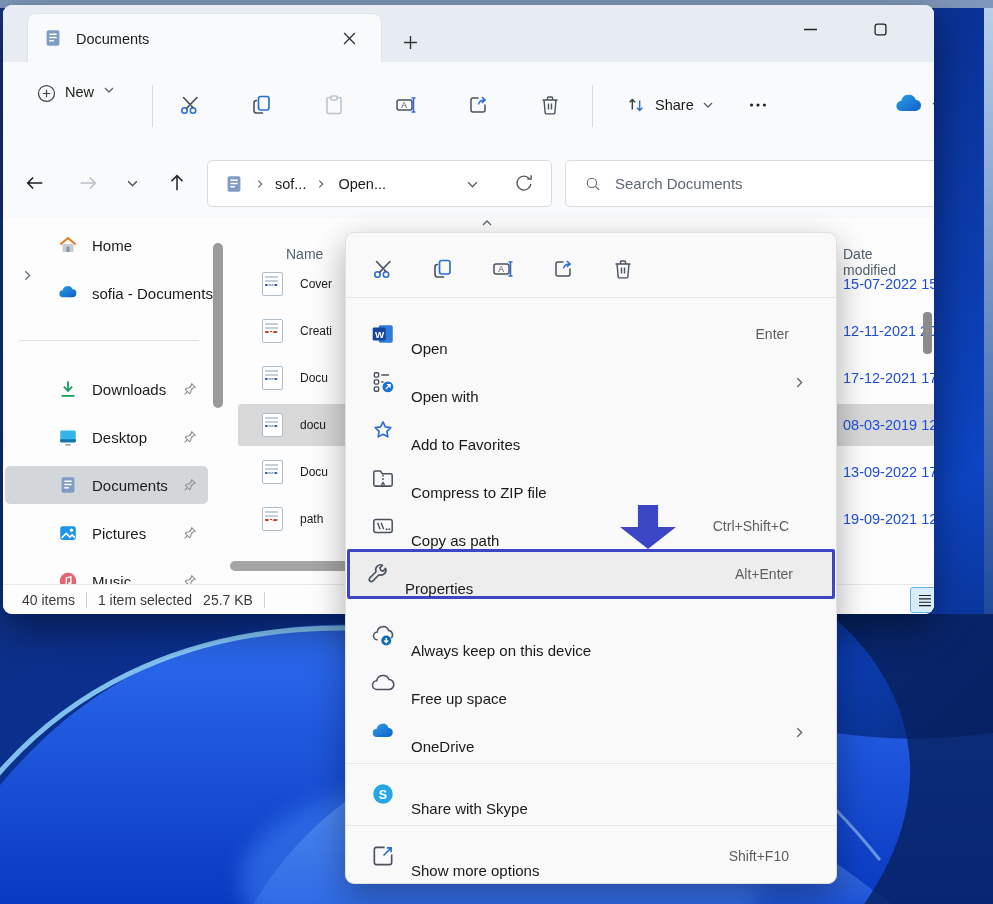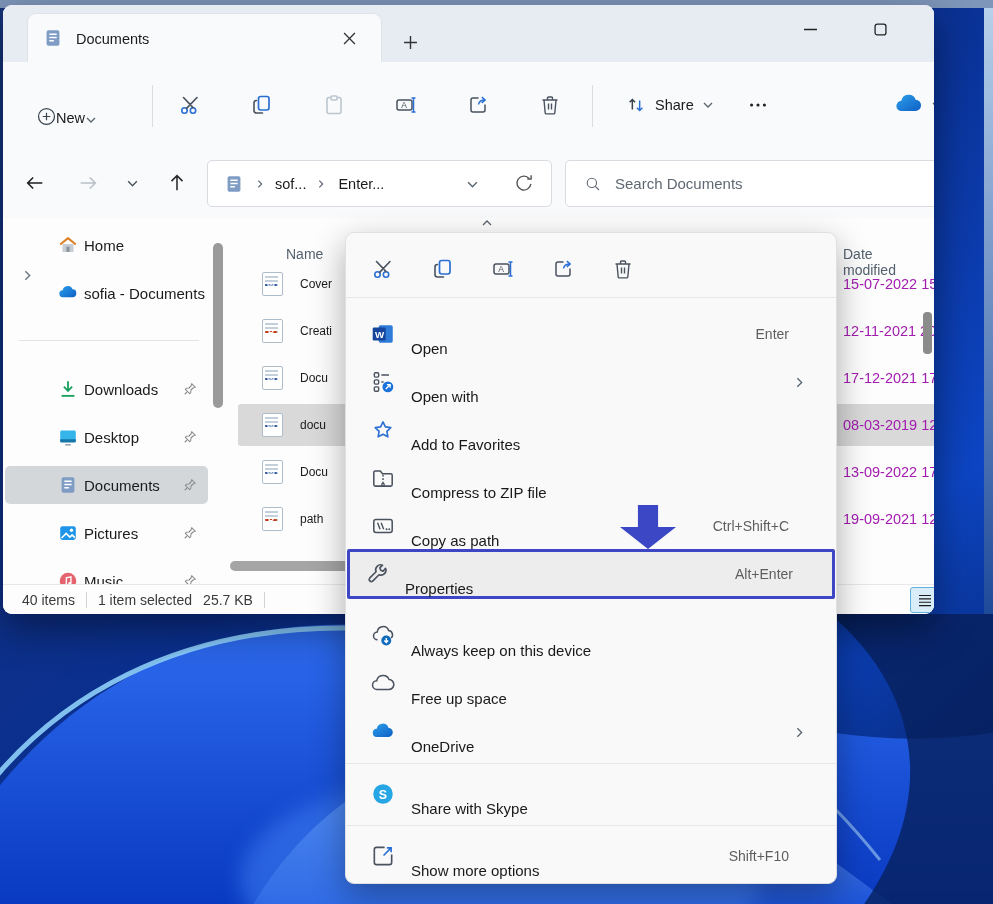--- a/index.html
+++ b/index.html
@@ -23,54 +23,54 @@
   .tab-title{font-size:14.5px;color:#1b1b1b;margin-left:14px;}
   .tabclose{position:absolute;right:22px;top:14px;width:20px;height:20px;display:flex;
             align-items:center;justify-content:center;border-radius:4px;}
   .newtab{position:absolute;left:396px;top:26px;width:22px;height:22px;display:flex;
           align-items:center;justify-content:center;}
   .wc{position:absolute;top:6px;width:44px;height:36px;display:flex;align-items:center;justify-content:center;}
 
   .toolbar{position:absolute;left:0;top:57px;right:0;height:85px;background:#f8fafb;}
   .tbtn{position:absolute;top:28px;width:30px;height:30px;display:flex;align-items:center;justify-content:center;}
   .tdiv{position:absolute;top:23px;width:1px;height:42px;background:#d9dde2;}
-  .newbtn{position:absolute;left:22px;top:22px;height:42px;display:flex;align-items:flex-end;padding:0 12px;border-radius:5px;}
+  .newbtn{position:absolute;left:22px;top:22px;height:42px;display:flex;align-items:flex-start;gap:9px;padding:0 12px;border-radius:5px;}
   .newbtn span.lbl{font-size:14.5px;color:#1b1b1b;}
   .sortbtn{position:absolute;left:612px;top:22px;height:42px;display:flex;align-items:center;gap:8px;padding:0 10px;}
   .sortbtn span.lbl{font-size:14.5px;color:#1b1b1b;}
 
   .navbar{position:absolute;left:0;top:142px;right:0;height:71px;background:#f8fafb;}
   .nbtn{position:absolute;top:20px;width:32px;height:32px;display:flex;align-items:center;justify-content:center;}
   .addressbar{position:absolute;left:204px;top:13px;width:343px;height:45px;background:#fff;
               border:1px solid #d8dbdf;border-radius:5px;display:flex;align-items:center;}
   .crumb{font-size:14.5px;color:#1b1b1b;white-space:nowrap;}
   .searchbox{position:absolute;left:562px;top:13px;width:408px;height:45px;background:#fff;
              border:1px solid #d8dbdf;border-radius:5px;display:flex;align-items:center;}
   .searchbox input{border:none;outline:none;background:transparent;font-family:inherit;
                    font-size:15px;color:#444;width:320px;}
   .searchbox input::placeholder{color:#5f6872;}
 
   .content{position:absolute;left:0;top:213px;right:0;height:367px;background:#fdfdfd;overflow:hidden;}
 
   
   .side-item{position:absolute;left:2px;width:203px;height:38px;display:flex;align-items:center;border-radius:5px;}
-  .side-item .lbl{font-size:15px;color:#1b1b1b;margin-left:5px;flex:1;white-space:nowrap;}
+  .side-item .lbl{font-size:15px;color:#1b1b1b;margin-left:13px;flex:1;white-space:nowrap;}
   .side-item.sel{background:#d4d7da;}
   .side-ic{width:22px;height:22px;margin-left:52px;flex:0 0 auto;}
   .pin{width:16px;height:16px;margin-right:10px;flex:0 0 auto;}
   .side-div{position:absolute;left:16px;width:180px;height:1px;background:#e3e3e3;}
   .side-scroll{position:absolute;left:210px;top:25px;width:10px;height:165px;background:#9a9a9a;border-radius:5px;}
 
   
   .filepane{position:absolute;left:229px;top:0;right:15px;bottom:0;}
   .colhdr{position:absolute;top:28px;font-size:14px;color:#53616f;}
   .frow{position:absolute;left:6px;width:718px;height:42px;display:flex;align-items:center;border-radius:3px;}
   .frow.sel{background:#d9d9d9;}
   .fname{font-size:12px;color:#1b1b1b;margin-left:17px;white-space:nowrap;}
-  .fdate{position:absolute;left:605px;font-size:14.5px;color:#a21caf;white-space:nowrap;}
+  .fdate{position:absolute;left:605px;font-size:14.5px;color:#1d4ed8;white-space:nowrap;}
   .fico{position:relative;width:19px;height:22px;margin-left:24px;background:#fff;
         border:1px solid #aebdcb;border-radius:2px;flex:0 0 auto;}
   .fico i{position:absolute;left:2px;top:3px;right:4px;height:2px;background:#c3cfda;}
   .fico i+i{top:7px;} .fico i+i+i{top:11px;}
   .badge{position:absolute;left:-4px;bottom:-2px;width:12px;height:12px;border-radius:2px;
          color:#fff;font-size:9px;font-weight:bold;font-style:normal;display:flex;align-items:center;justify-content:center;}
   .badge.word{background:#2b579a;} .badge.ppt{background:#c43e1c;}
   .vscroll{position:absolute;right:-13px;top:94px;width:9px;height:42px;background:#8b8b8b;border-radius:4px;}
   .hscroll{position:absolute;left:-2px;top:343px;width:120px;height:10px;background:#a5a5a5;border-radius:5px;}
 
@@ -290,21 +290,21 @@
         <rect x="5" y="3.5" width="14" height="17" rx="2" fill="#7f9cc4"></rect>
         <path d="M8 8h8M8 11.5h8M8 15h5" stroke="#fff" stroke-width="1.6"></path>
       </svg>
       <svg style="margin-left:10px" width="10" height="10" viewBox="0 0 12 12">
             <path d="M4 2l4 4-4 4" fill="none" stroke="#5a646e" stroke-width="1.4"></path>
           </svg>
       <span class="crumb" style="margin-left:10px">sof...</span>
       <svg style="margin-left:10px" width="10" height="10" viewBox="0 0 12 12">
             <path d="M4 2l4 4-4 4" fill="none" stroke="#5a646e" stroke-width="1.4"></path>
           </svg>
-      <span class="crumb" style="margin-left:12px">Enter...</span>
+      <span class="crumb" style="margin-left:12px">Open...</span>
       <svg class="abs" style="left:258px;top:17px" width="13" height="13" viewBox="0 0 12 12">
             <path d="M2 4l4 4 4-4" fill="none" stroke="#5a646e" stroke-width="1.3"></path>
           </svg>
       <svg class="abs" style="left:305px;top:11px" width="22" height="22" viewBox="0 0 24 24">
         <path d="M19.5 13A7.6 7.6 0 1 1 17.6 7" fill="none" stroke="#555" stroke-width="1.5"></path>
         <path d="M19.8 3.5v4.2h-4.2" fill="none" stroke="#555" stroke-width="1.5"></path>
       </svg>
     </div>
 
     <div class="searchbox">

